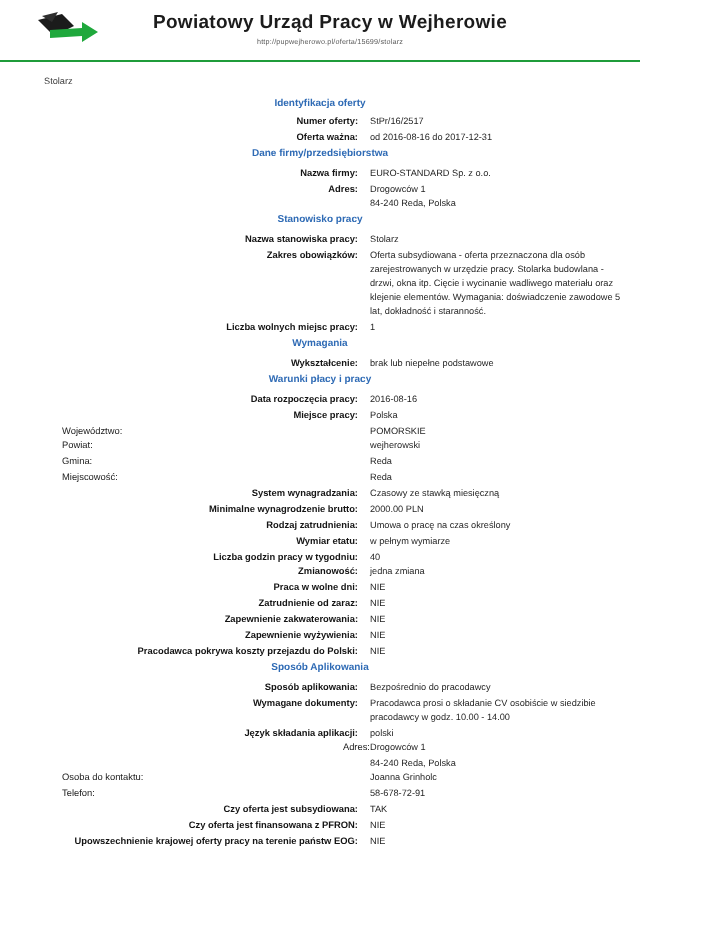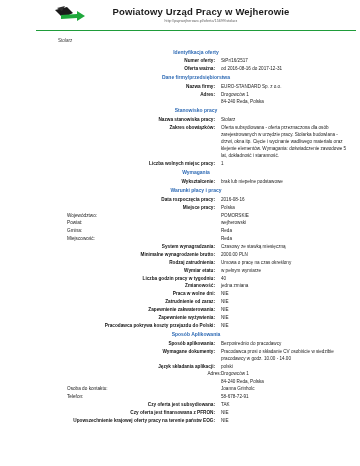--- a/index.html
+++ b/index.html
@@ -8,21 +8,20 @@
     width: 360px; height: 466px;
     background: #ffffff;
     font-family: "Liberation Sans", sans-serif;
     color: #1a1a1a;
     overflow: hidden;
   }
   #page {
     width: 320px; height: 466px;
     position: relative;
     background: #ffffff;
-    margin-left: 36px;
   }
 
   
   .header {
     position: relative;
     height: 31px;
     background: #ffffff;
     border-bottom: 1.5px solid #1f9c3a;
     display: flex;
     align-items: center;

